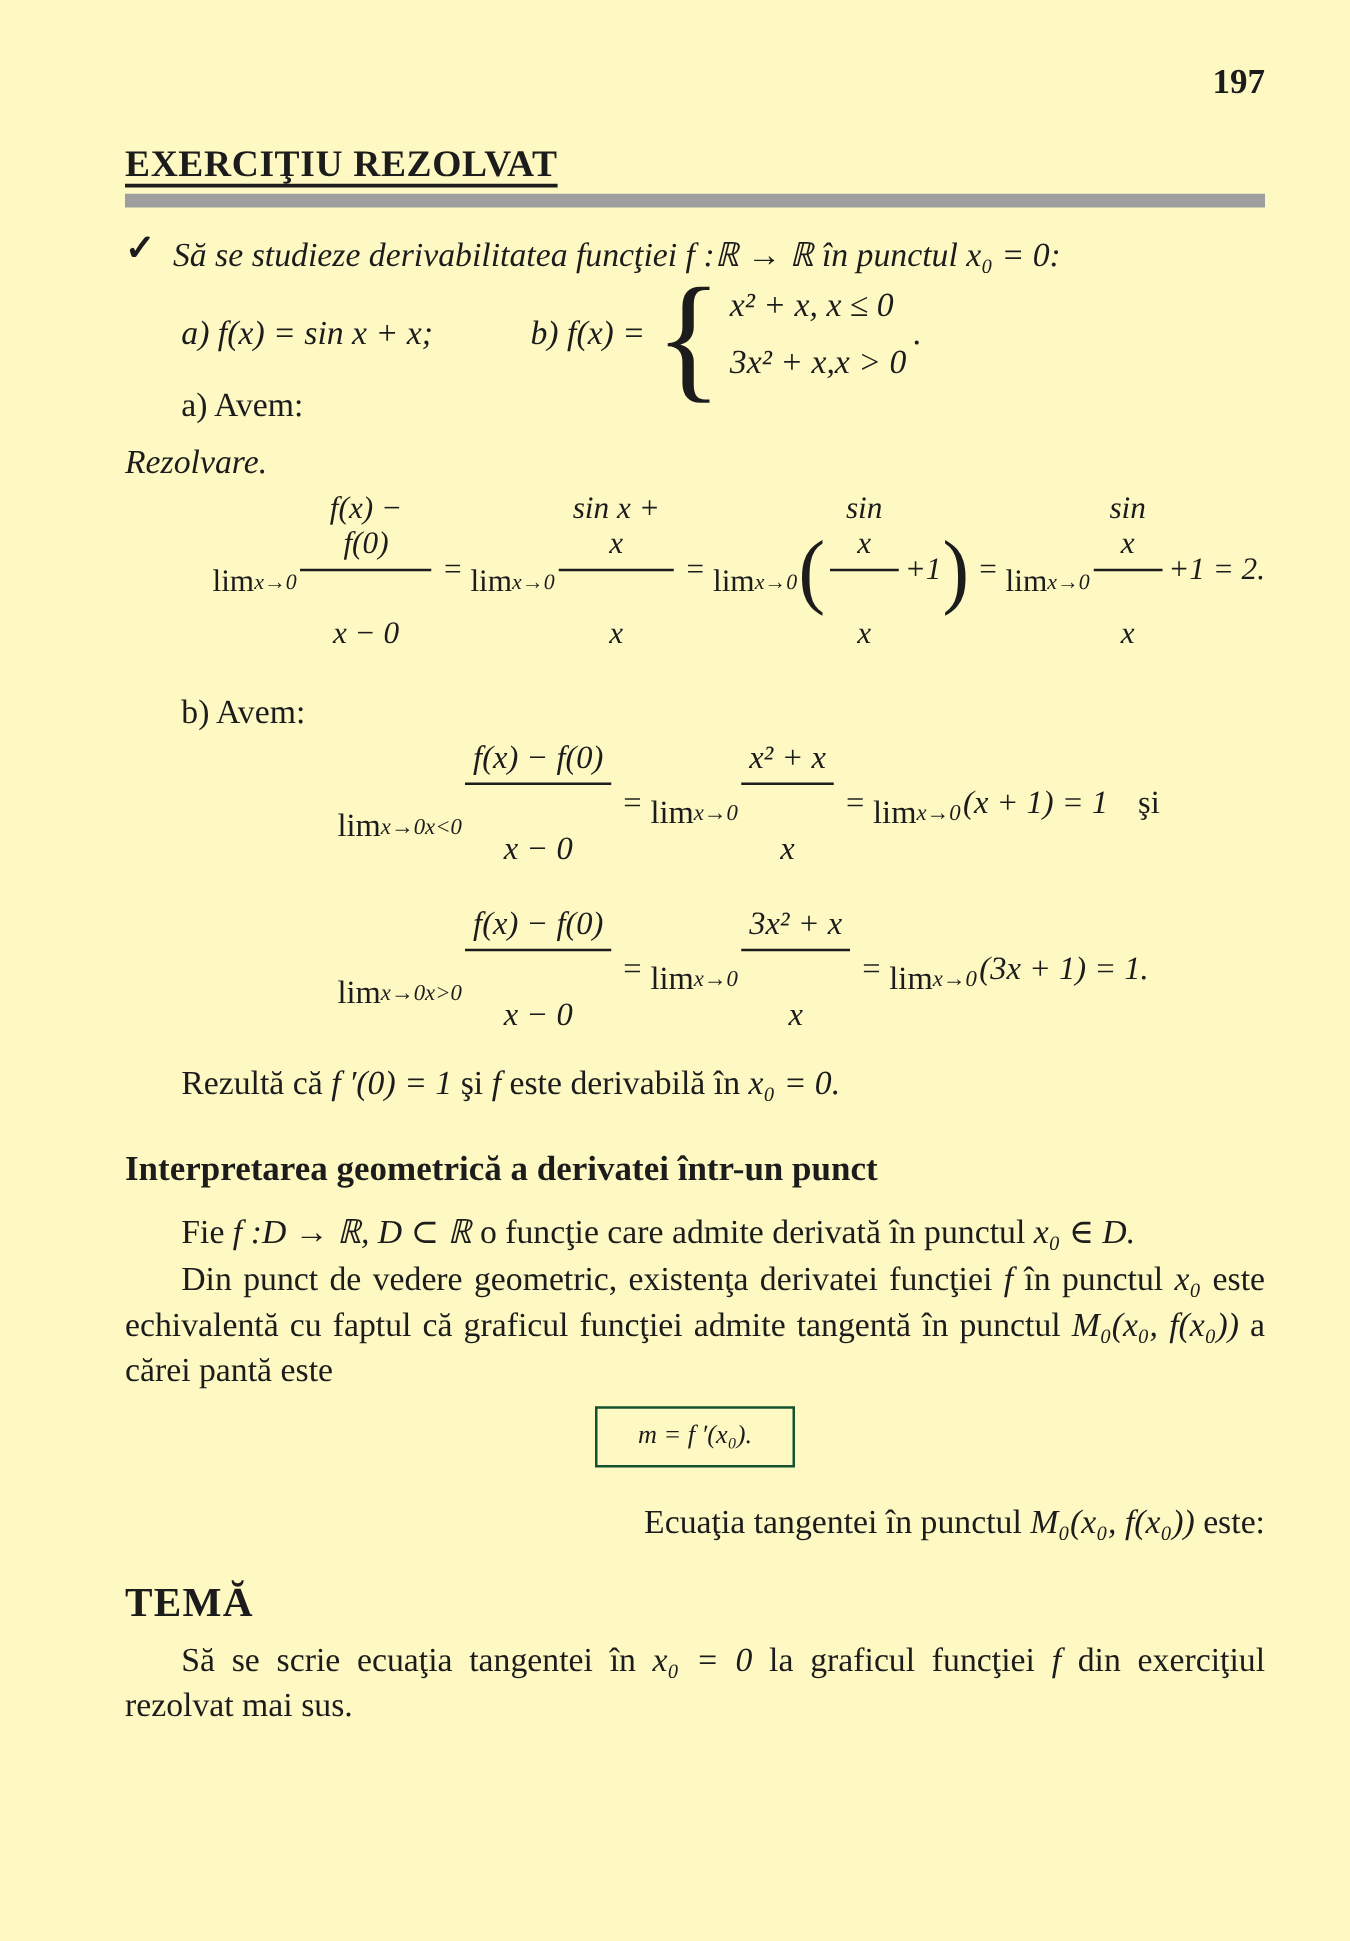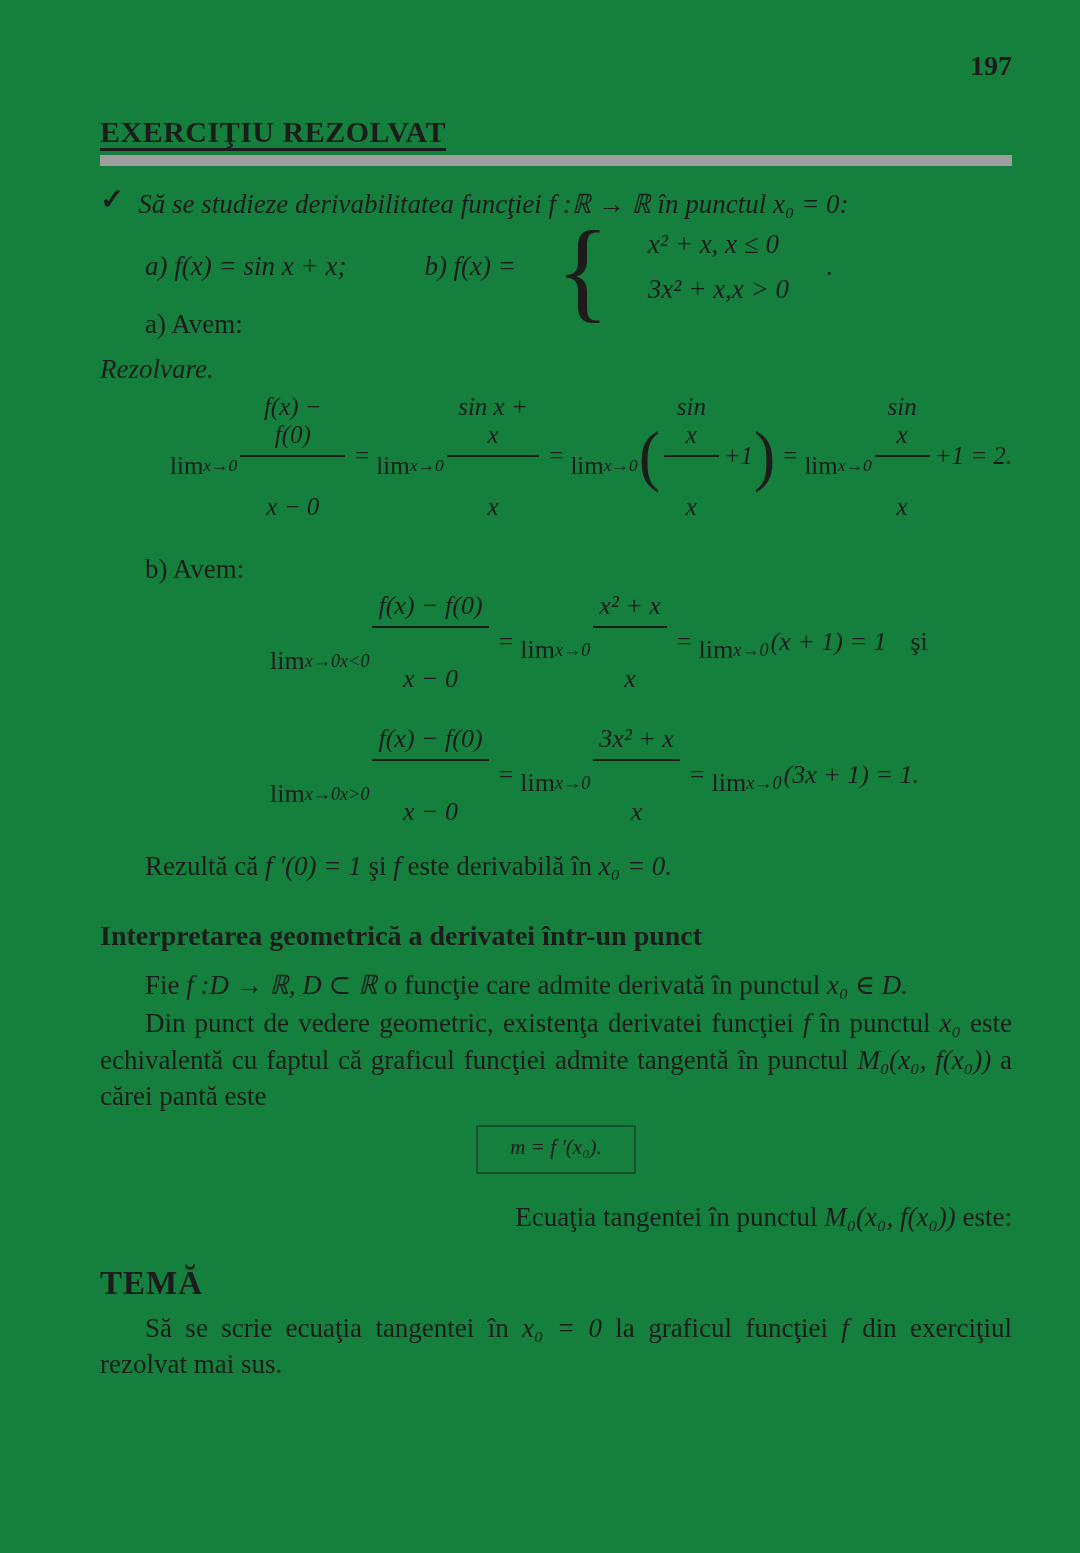--- a/index.html
+++ b/index.html
@@ -1,30 +1,30 @@
 <!DOCTYPE html>
 <html><head>
 <meta charset="utf-8">
 <style>
   html,body{margin:0;padding:0;background:#ffffff;}
   body{width:1080px;font-family:"Liberation Serif","DejaVu Serif",serif;color:#1c1c1c;}
   .page{position:relative;width:1080px;height:1553px;box-sizing:border-box;
-        padding:52px 68px 0 100px;background:#15803d;overflow:hidden;}
+        padding:52px 68px 0 100px;background:#fef9c3;overflow:hidden;}
   .page-number{text-align:right;font-weight:bold;font-size:28px;line-height:1;}
   .main-heading{font-size:30px;font-weight:bold;margin:36px 0 0;line-height:1.05;
         text-decoration:underline;text-decoration-thickness:3px;text-underline-offset:6px;
         letter-spacing:0.5px;}
   .gray-bar{height:11px;background:#9e9e9e;margin-top:7px;}
   .question-line{display:flex;gap:14px;margin-top:18px;font-size:27px;align-items:flex-start;}
   .check{font-weight:bold;font-size:29px;font-style:normal;line-height:1.1;}
   .it{font-style:italic;}
   .rm{font-style:normal;}
   .defs-row{display:flex;align-items:center;margin-top:8px;font-size:27px;}
   .def-a{margin-left:45px;font-style:italic;}
-  .def-b{margin-left:78px;display:inline-flex;align-items:center;font-style:italic;gap:32px;}
+  .def-b{margin-left:78px;display:inline-flex;align-items:center;font-style:italic;}
   .brace{font-size:112px;line-height:0;font-style:normal;display:inline-block;
          margin:0 2px 0 8px;transform:translateY(3px);}
   .cases{display:inline-flex;flex-direction:column;gap:14px;text-align:left;margin-left:4px;}
   .case-period{margin-left:5px;}
   .body-line{margin:0;font-size:27px;line-height:1.3;}
   .rezolvare{margin-top:10px;font-style:italic;}
   .avem{margin-left:45px;margin-top:2px;}
   .avem-b{margin-left:45px;margin-top:30px;}
   .formula{display:flex;align-items:center;line-height:1.2;}
   .formula-a{font-size:25px;margin-left:70px;margin-top:4px;}

